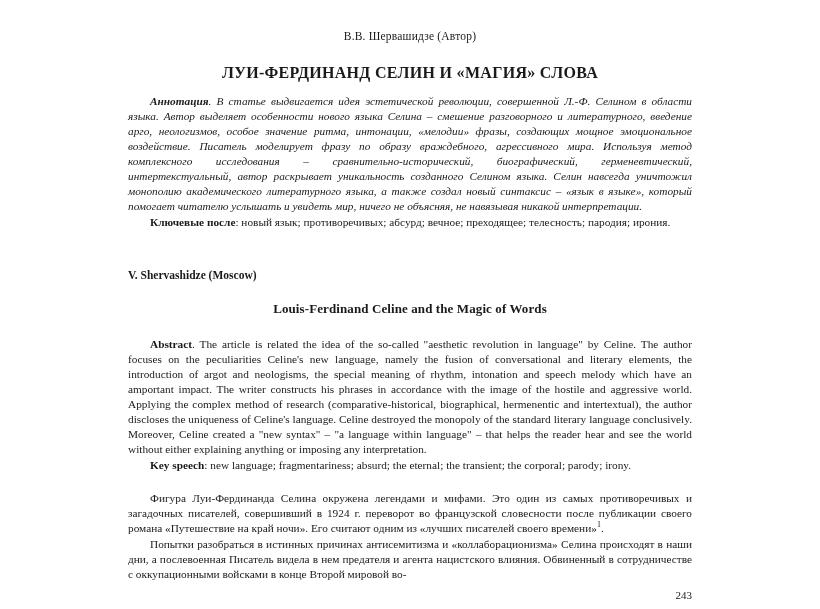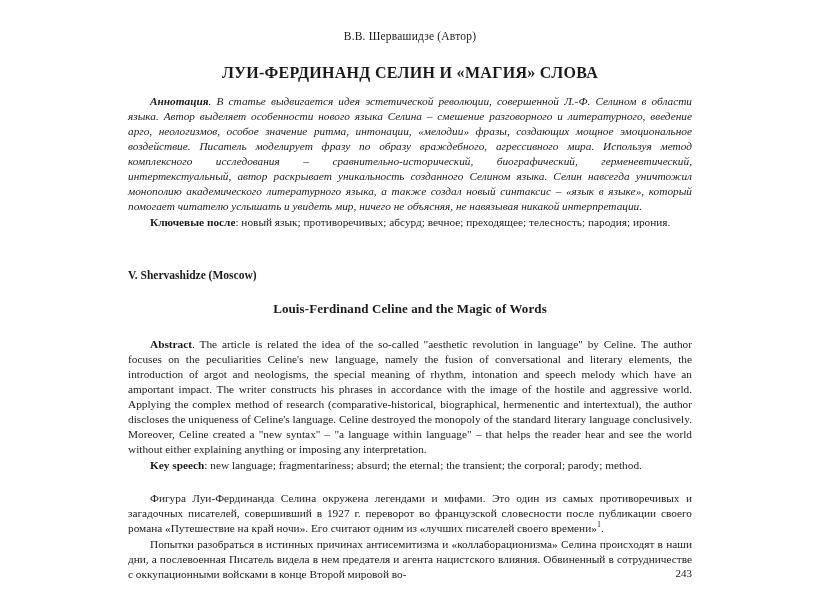--- a/index.html
+++ b/index.html
@@ -61,21 +61,21 @@
   }
   .block-ru {
     margin-bottom: 0;
     font-style: italic;
   }
   .spacer-lg { height: 26px; }
   .spacer-md { height: 17px; }
   .page-number {
     position: absolute;
     right: 128px;
-    bottom: 30px;
+    bottom: 8px;
     font-size: 11px;
   }
   sup {
     font-size: 8px;
     vertical-align: super;
     line-height: 0;
   }
 </style>
 </head>
 <body>
@@ -91,23 +91,23 @@
   <p class="body-text"><span class="lead">Ключевые после</span><span>: новый язык; противоречивых; абсурд; вечное; преходящее; телесность; пародия; ирония.</span></p>
 
   <div class="spacer-lg"></div>
 
   <div class="author-line-en">V. Shervashidze (Moscow)</div>
 
   <div class="title-en">Louis-Ferdinand Celine and the Magic of Words</div>
 
   <p class="body-text"><span class="lead">Abstract</span><span>. The article is related the idea of the so-called "aesthetic revolution in language" by Celine. The author focuses on the peculiarities Celine's new language, namely the fusion of conversational and literary elements, the introduction of argot and neologisms, the special meaning of rhythm, intonation and speech melody which have an amportant impact. The writer constructs his phrases in accordance with the image of the hostile and aggressive world. Applying the complex method of research (comparative-historical, biographical, hermenentic and intertextual), the author discloses the uniqueness of Celine's language. Celine destroyed the monopoly of the standard literary language conclusively. Moreover, Celine created a "new syntax" – "a language within language" – that helps the reader hear and see the world without either explaining anything or imposing any interpretation.</span></p>
 
-  <p class="body-text"><span class="lead">Key speech</span><span>: new language; fragmentariness; absurd; the eternal; the transient; the corporal; parody; method.</span></p>
+  <p class="body-text"><span class="lead">Key speech</span><span>: new language; fragmentariness; absurd; the eternal; the transient; the corporal; parody; irony.</span></p>
 
   <div class="spacer-md"></div>
 
-  <p class="body-text"><span>Фигура Луи-Фердинанда Селина окружена легендами и мифами. Это один из самых противоречивых и загадочных писателей, совершивший в 1927 г. переворот во французской словесности после публикации своего романа «Путешествие на край ночи». Его считают одним из «лучших писателей своего времени»</span><sup>1</sup><span>.</span></p>
+  <p class="body-text"><span>Фигура Луи-Фердинанда Селина окружена легендами и мифами. Это один из самых противоречивых и загадочных писателей, совершивший в 1924 г. переворот во французской словесности после публикации своего романа «Путешествие на край ночи». Его считают одним из «лучших писателей своего времени»</span><sup>1</sup><span>.</span></p>
 
   <p class="body-text">Попытки разобраться в истинных причинах антисемитизма и «коллаборационизма» Селина происходят в наши дни, а послевоенная Писатель видела в нем предателя и агента нацистского влияния. Обвиненный в сотрудничестве с оккупационными войсками в конце Второй мировой во-</p>
 
   <div class="page-number">243</div>
 
 </div>
 
 </body></html>

